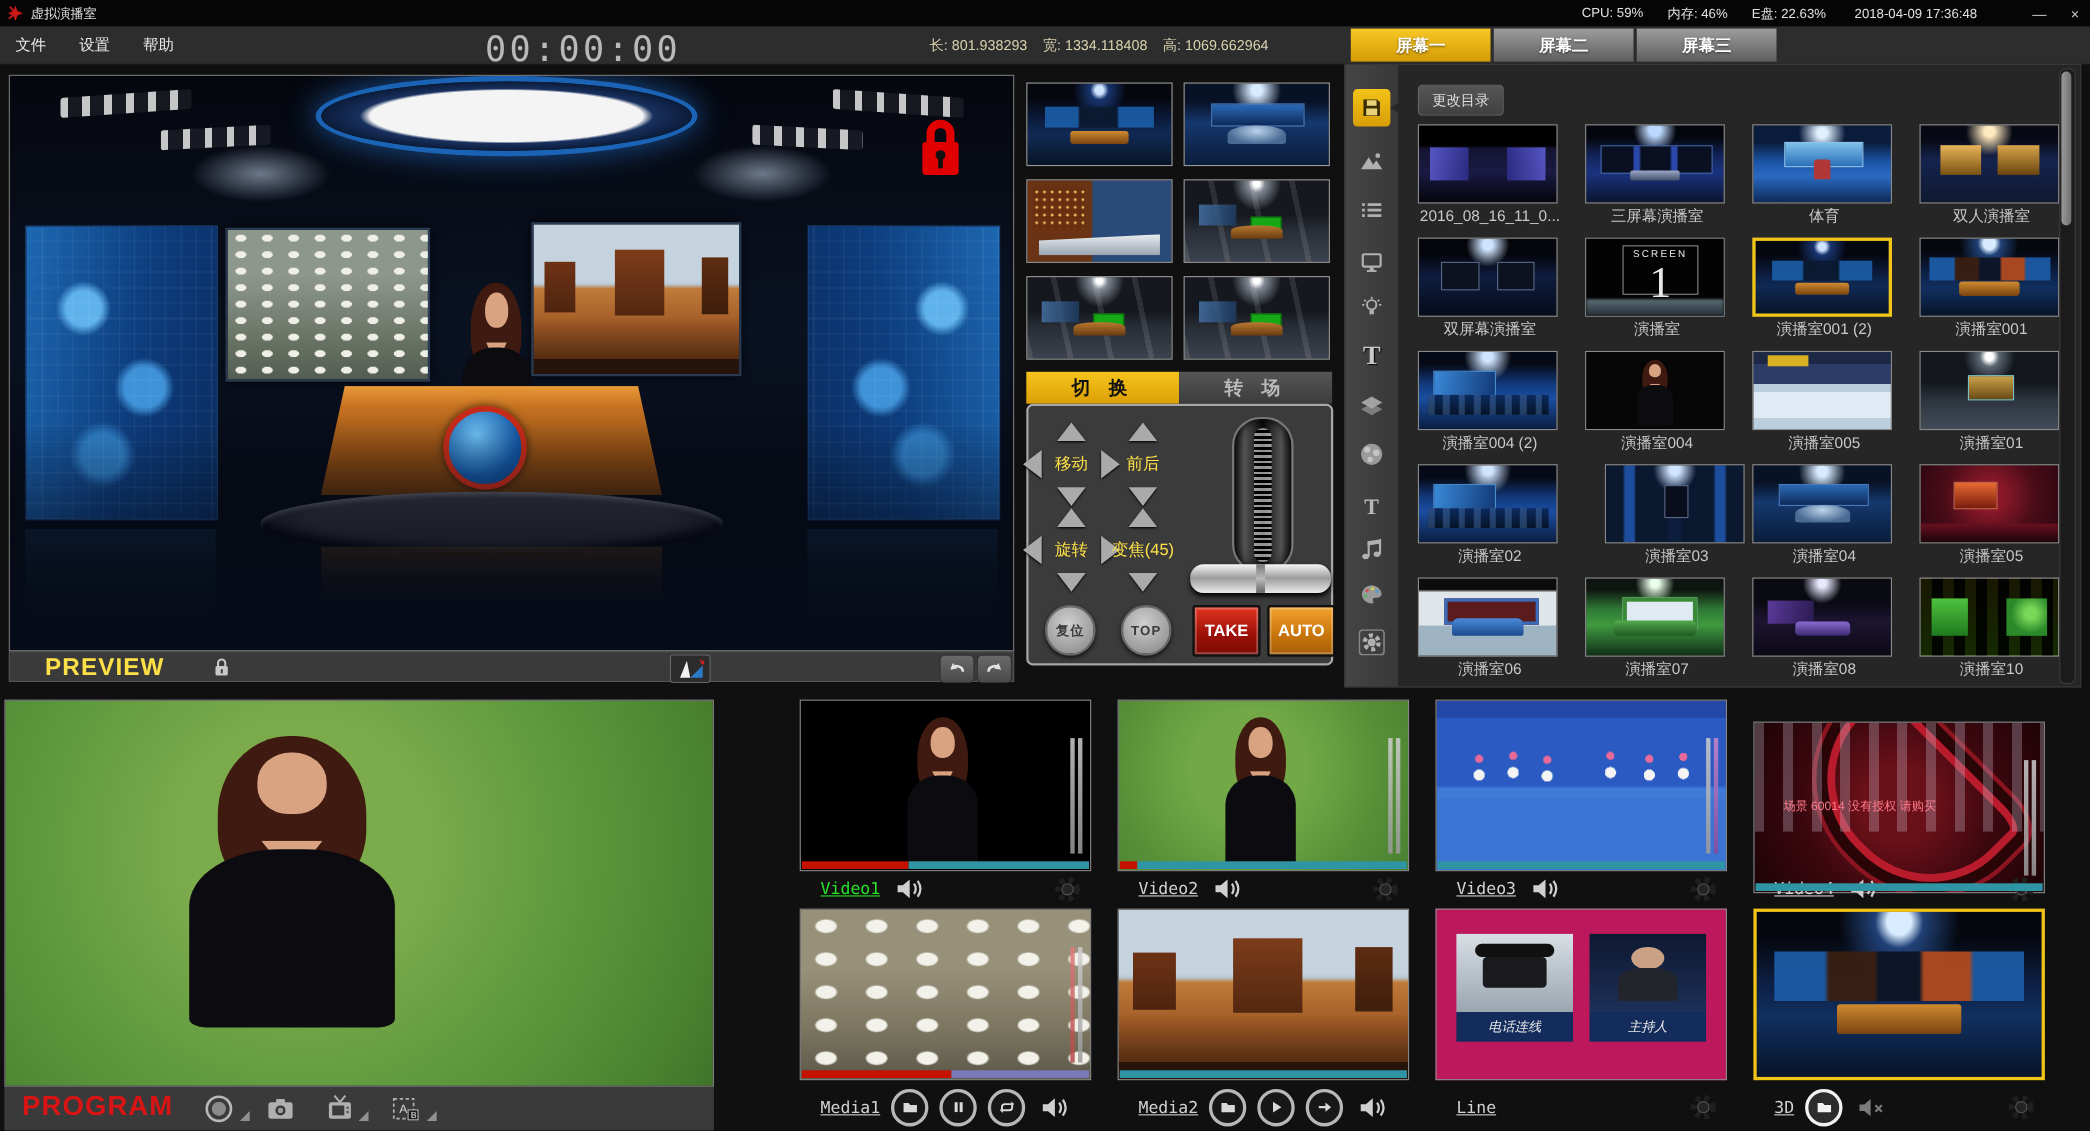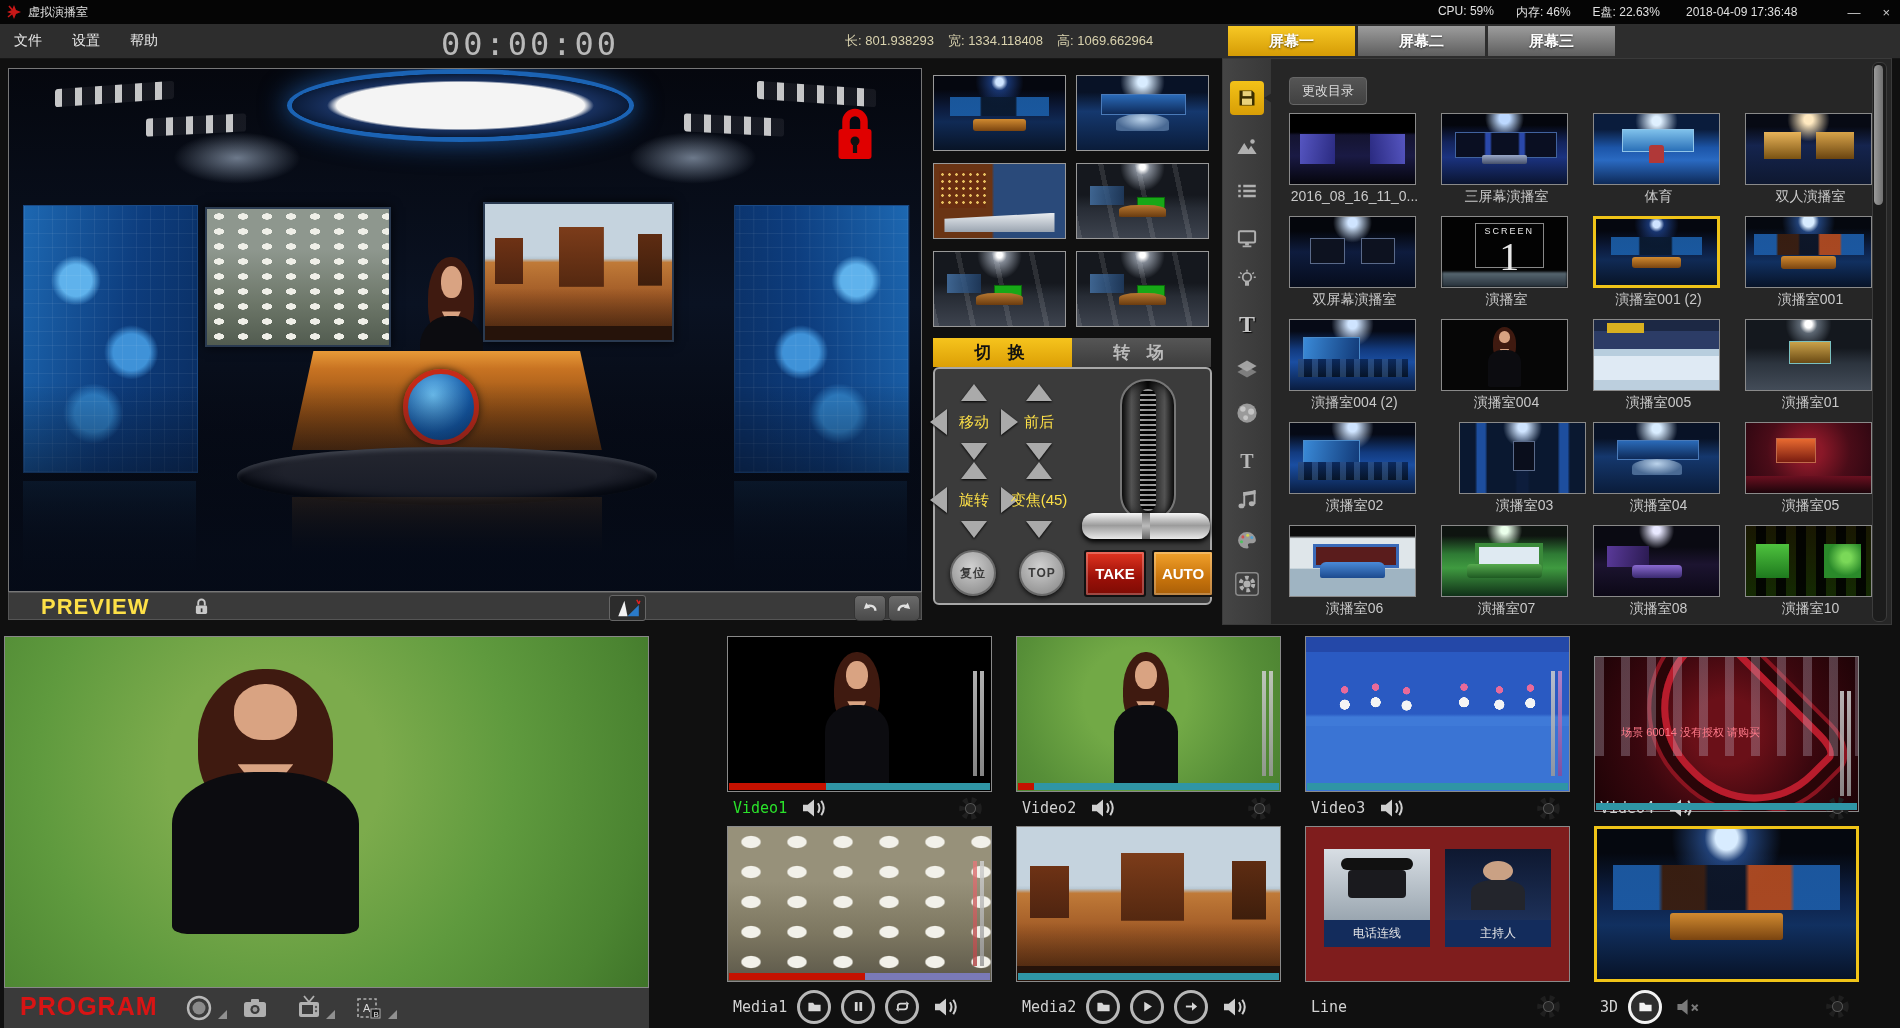--- a/index.html
+++ b/index.html
@@ -112,21 +112,21 @@
   .program-bar{position:absolute;left:0;top:352px;width:645px;height:40px;background:#3a3a3a;display:flex;align-items:center;}
   .program-label{position:absolute;left:16px;top:4px;font-size:25px;font-weight:bold;color:#d81414;letter-spacing:1px;}
   .pbar-ic{position:absolute;top:7px;width:26px;height:26px;cursor:pointer;}
   .dd-tri{position:absolute;top:22px;width:0;height:0;border-left:9px solid transparent;border-bottom:9px solid #909090;cursor:pointer;}
 
   
   .src-cell{position:absolute;width:265px;}
   .src-thumb{position:absolute;left:0;top:0;width:265px;height:156px;border:1px solid #8a8a8a;box-sizing:border-box;background:#000;overflow:hidden;cursor:pointer;}
   .src-thumb.sel{border:3px solid #f0c418;}
   .src-bar{position:absolute;left:0;width:265px;height:30px;display:flex;align-items:center;}
-  .src-label{font-family:"DejaVu Sans Mono",monospace;font-size:15px;color:#d2d2d2;margin-left:6px;}
+  .src-label{font-family:"DejaVu Sans Mono",monospace;font-size:15px;color:#d2d2d2;margin-left:19px;text-decoration:underline;}
   .src-label.live{color:#2ae22a;}
   .meter{position:absolute;top:22%;width:4px;height:68%;background:linear-gradient(180deg,#cfcfcf,#9a9a9a);opacity:.85;}
   .prog{position:absolute;left:1px;bottom:1px;height:7px;display:flex;width:calc(100% - 2px);}
   .prog i{display:block;height:100%;}
   .cbtn{position:relative;width:34px;height:34px;border-radius:50%;border:3px solid #b8b8b8;box-sizing:border-box;display:flex;align-items:center;justify-content:center;cursor:pointer;margin-left:10px;background:rgba(255,255,255,.03);}
   .cbtn.bright{border-color:#f2f2f2;background:rgba(255,255,255,.12);}
   .gear-pos{position:absolute;right:8px;top:2px;width:27px;height:27px;cursor:pointer;}
   .spk{width:26px;height:22px;margin-left:14px;cursor:pointer;}
 
   
@@ -210,21 +210,21 @@
      radial-gradient(circle 7px at 8% 60%,#f4f4f4 70%,transparent 75%),radial-gradient(circle 7px at 22% 55%,#f4f4f4 70%,transparent 75%),
      radial-gradient(circle 7px at 36% 62%,#f4f4f4 70%,transparent 75%),radial-gradient(circle 7px at 62% 55%,#f4f4f4 70%,transparent 75%),
      radial-gradient(circle 7px at 78% 60%,#f4f4f4 70%,transparent 75%),radial-gradient(circle 7px at 92% 57%,#f4f4f4 70%,transparent 75%),
      radial-gradient(circle 5px at 8% 28%,#e86a9a 70%,transparent 78%),radial-gradient(circle 5px at 22% 22%,#e86a9a 70%,transparent 78%),
      radial-gradient(circle 5px at 36% 30%,#e86a9a 70%,transparent 78%),radial-gradient(circle 5px at 62% 22%,#e86a9a 70%,transparent 78%),
      radial-gradient(circle 5px at 78% 28%,#e86a9a 70%,transparent 78%),radial-gradient(circle 5px at 92% 24%,#e86a9a 70%,transparent 78%);}
   .a-redstage{background:radial-gradient(circle at 50% 48%,#6a1018 0 22%,#3a070e 58%,#1c0306);margin-top:20px;}
   .a-redstage::before{content:"";position:absolute;left:18%;top:8%;width:64%;height:70%;border:7px solid #b81c2c;border-radius:14% 14% 48% 48%/10% 10% 70% 70%;transform:rotate(45deg);box-shadow:0 0 0 10px #2a0508,0 0 0 14px #8a1420;}
   .a-redstage::after{content:"";position:absolute;left:0;top:0;width:100%;height:64%;background:repeating-linear-gradient(90deg,rgba(200,190,210,.30) 0 9px,transparent 9px 26px);}
   .wm{position:absolute;left:10%;top:44%;font-size:11px;color:#ff7a8a;z-index:3;}
-  .a-line{background:#7f1d1d;}
+  .a-line{background:#be185d;font-style:italic;}
   .line-pane{position:absolute;top:14%;width:40%;height:64%;}
   .line-pane .pic{position:absolute;left:0;top:0;width:100%;height:72%;}
   .line-pane .cap{position:absolute;left:0;bottom:0;width:100%;height:28%;background:#132c5c;color:#e8e8e8;font-size:12px;display:flex;align-items:center;justify-content:center;}
   .phone-pic{background:linear-gradient(180deg,#d8dee4,#9aa6b0);}
   .phone-pic::before{content:"";position:absolute;left:22%;top:30%;width:56%;height:40%;background:#1a1a1e;border-radius:4px;}
   .phone-pic::after{content:"";position:absolute;left:16%;top:14%;width:68%;height:16%;background:#111;border-radius:8px;}
   .host-pic{background:linear-gradient(180deg,#0e1830,#1d3058);}
   .host-pic::before{content:"";position:absolute;left:36%;top:18%;width:28%;height:28%;background:#caa184;border-radius:50%;}
   .host-pic::after{content:"";position:absolute;left:24%;top:44%;width:52%;height:42%;background:#23252c;border-radius:40% 40% 0 0;}
   .a-3d{background:radial-gradient(ellipse at 50% 6%,#d8ecff 0 6%,rgba(60,120,220,.5) 12%,transparent 30%),linear-gradient(180deg,#05080f 0 16%,#0d2148 46%,#113060 64%,#071328 100%);}

